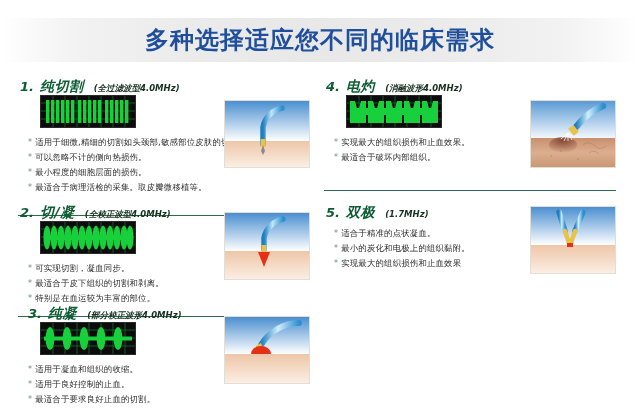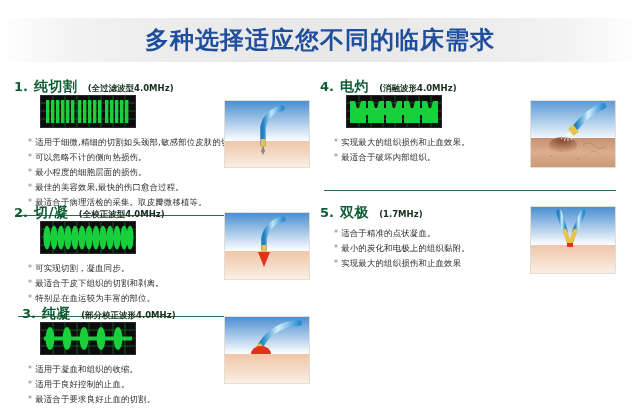--- a/index.html
+++ b/index.html
@@ -57,23 +57,24 @@
     position: absolute;
     left: 6px;
     width: 292px;
     height: 0;
     border-top: 1.5px solid #2a6b4a;
   }
 
   
   .sec-head {
     position: absolute;
-    left: 2px;
+    left: 8px;
     white-space: nowrap;
     line-height: 1;
+    font-style: italic;
   }
   .sec-num {
     font-size: 13px;
     font-weight: bold;
     color: #0d5c33;
     letter-spacing: 0;
   }
   .sec-name {
     font-size: 14px;
     font-weight: bold;
@@ -180,21 +181,20 @@
           <rect x="79" y="4" width="3.4" height="23"></rect>
           <rect x="84" y="4" width="3.4" height="23"></rect>
         </g>
       </svg>
     </div>
 
     <div class="bullets" style="top:61px;">
       <div class="bullet"><span class="dot">*</span><span>适用于细微,精细的切割如头颈部,敏感部位皮肤的切割。</span></div>
       <div class="bullet"><span class="dot">*</span><span>可以忽略不计的侧向热损伤。</span></div>
       <div class="bullet"><span class="dot">*</span><span>最小程度的细胞层面的损伤。</span></div>
-      <div class="bullet"><span class="dot">*</span><span>最佳的美容效果,最快的伤口愈合过程。</span></div>
       <div class="bullet"><span class="dot">*</span><span>最适合于病理活检的采集。取皮瓣微移植等。</span></div>
     </div>
 
     <div class="sec-divider" style="top:141px;"></div>
   </div>
 
   <div class="section" style="position:absolute; top:126px;">
     <div class="sec-head" style="top:4px;text-align:right;">
       <span class="sec-num">2.</span>
       <span class="sec-name">切/凝</span>

